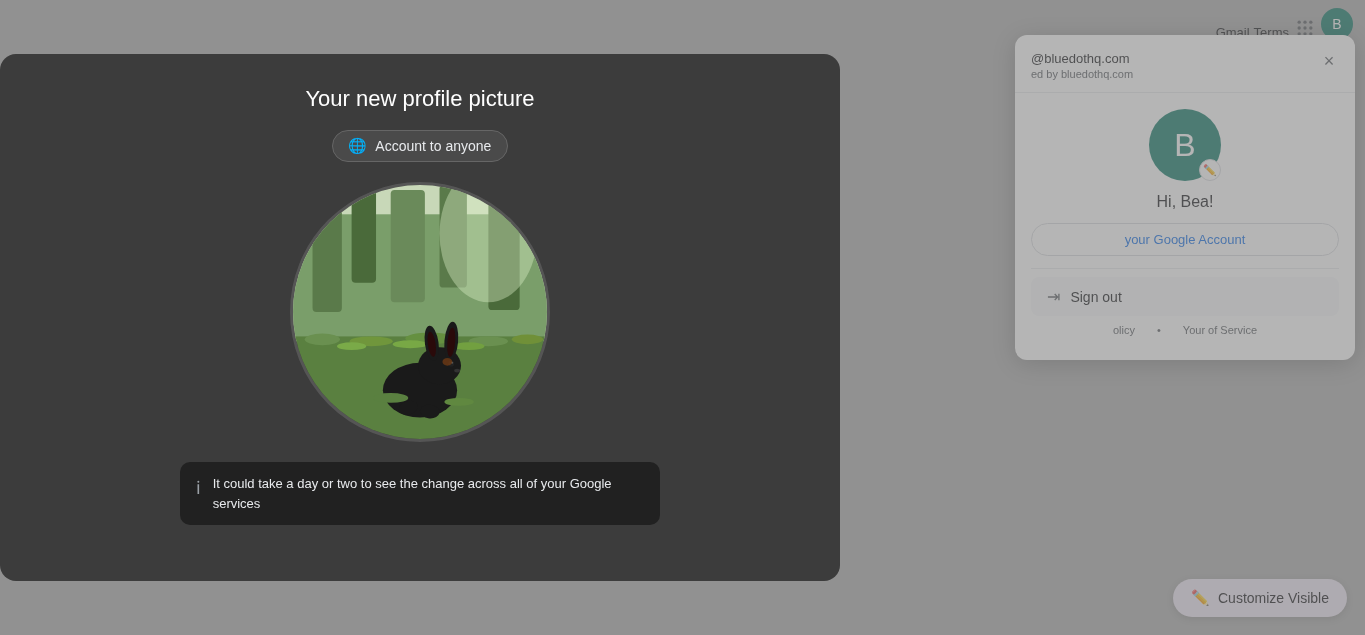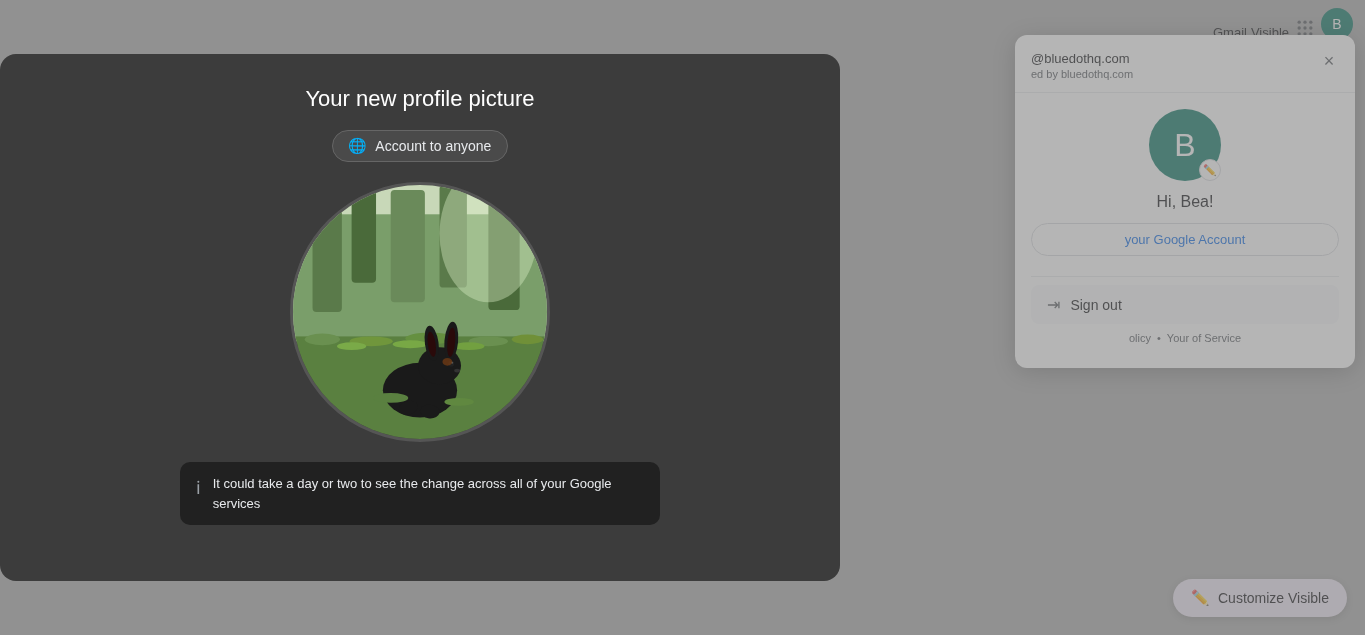--- a/index.html
+++ b/index.html
@@ -140,21 +140,21 @@
       margin-bottom: 12px;
     }
     .account-manage-btn {
       border: 1px solid #dadce0;
       border-radius: 20px;
       padding: 8px 20px;
       font-size: 13px;
       color: #1a73e8;
       background: white;
       cursor: pointer;
-      margin-bottom: 12px;
+      margin-bottom: 4px;
       width: 100%;
       text-align: center;
     }
     .account-popup-divider {
       border: none;
       border-top: 1px solid #e8eaed;
       width: 100%;
       margin: 8px 0;
     }
     .account-signout {
@@ -172,21 +172,21 @@
     }
     .account-signout-icon {
       font-size: 16px;
       color: #5f6368;
     }
     .account-footer {
       padding: 8px 16px;
       font-size: 11px;
       color: #5f6368;
       display: flex;
-      gap: 6px;
+      gap: 22px;
       align-items: center;
     }
     .account-footer a {
       color: #5f6368;
       text-decoration: none;
     }
 
     
     .modal-overlay {
       position: absolute;
@@ -312,21 +312,21 @@
     .customize-icon {
       font-size: 15px;
       color: #7b5ea7;
     }
   </style>
 </head>
 <body>
 
 <div class="chrome-bar">
   <a class="chrome-bar-link">Gmail</a>
-  <a class="chrome-bar-link">Visible</a>
+  <a class="chrome-bar-link">Terms</a>
   <div class="chrome-bar-apps">
     <svg width="20" height="20" viewBox="0 0 24 24" fill="#5f6368">
       <circle cx="5" cy="5" r="2"></circle>
         <circle cx="12" cy="5" r="2"></circle>
         <circle cx="19" cy="5" r="2"></circle>
       <circle cx="5" cy="12" r="2"></circle>
         <circle cx="12" cy="12" r="2"></circle>
         <circle cx="19" cy="12" r="2"></circle>
       <circle cx="5" cy="19" r="2"></circle>
         <circle cx="12" cy="19" r="2"></circle>

